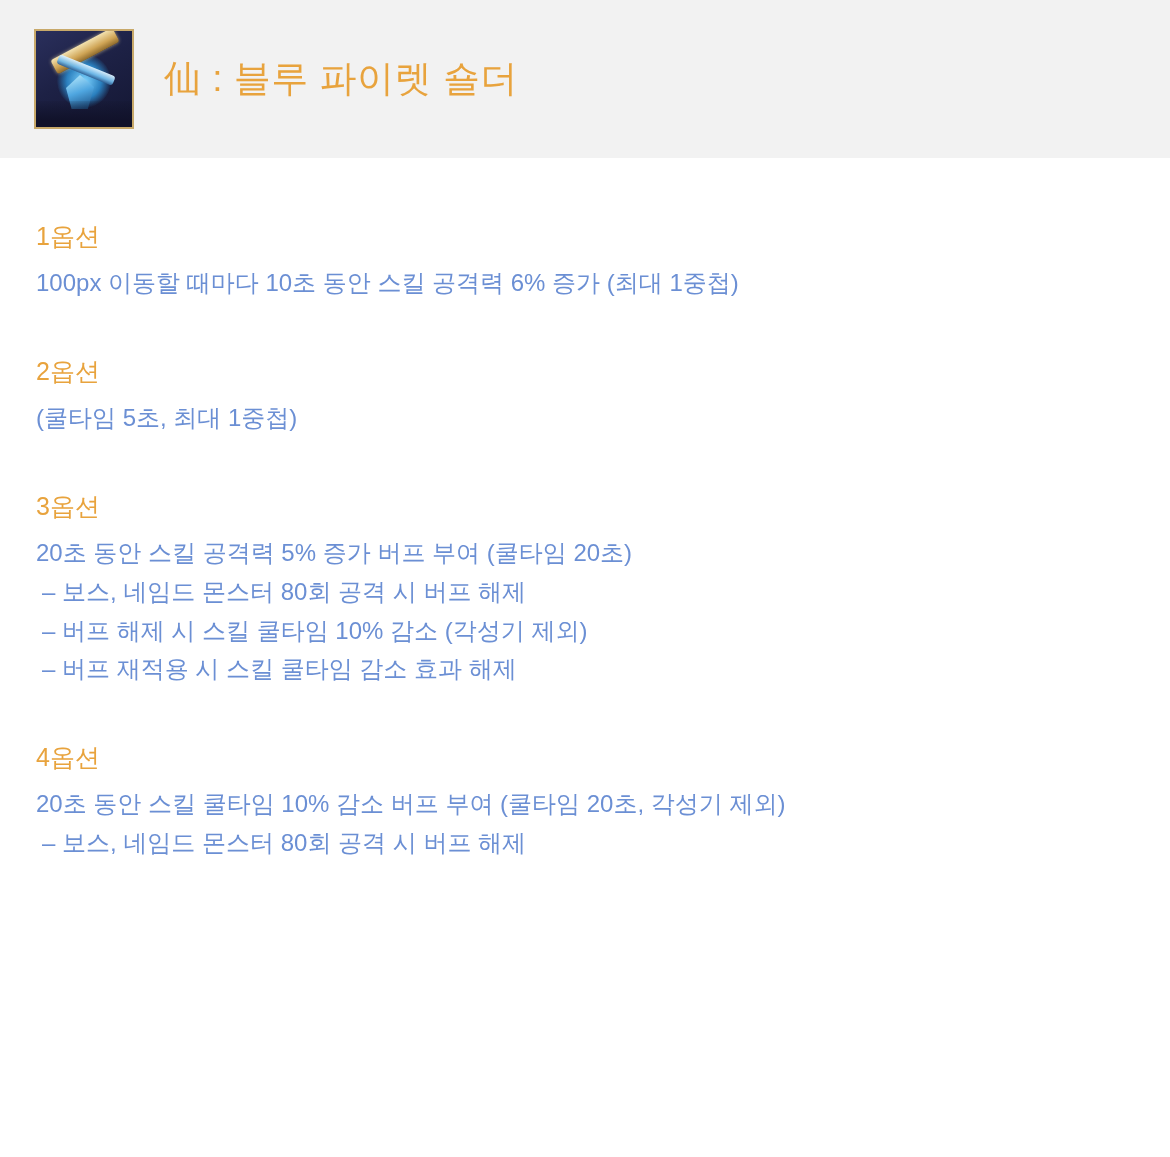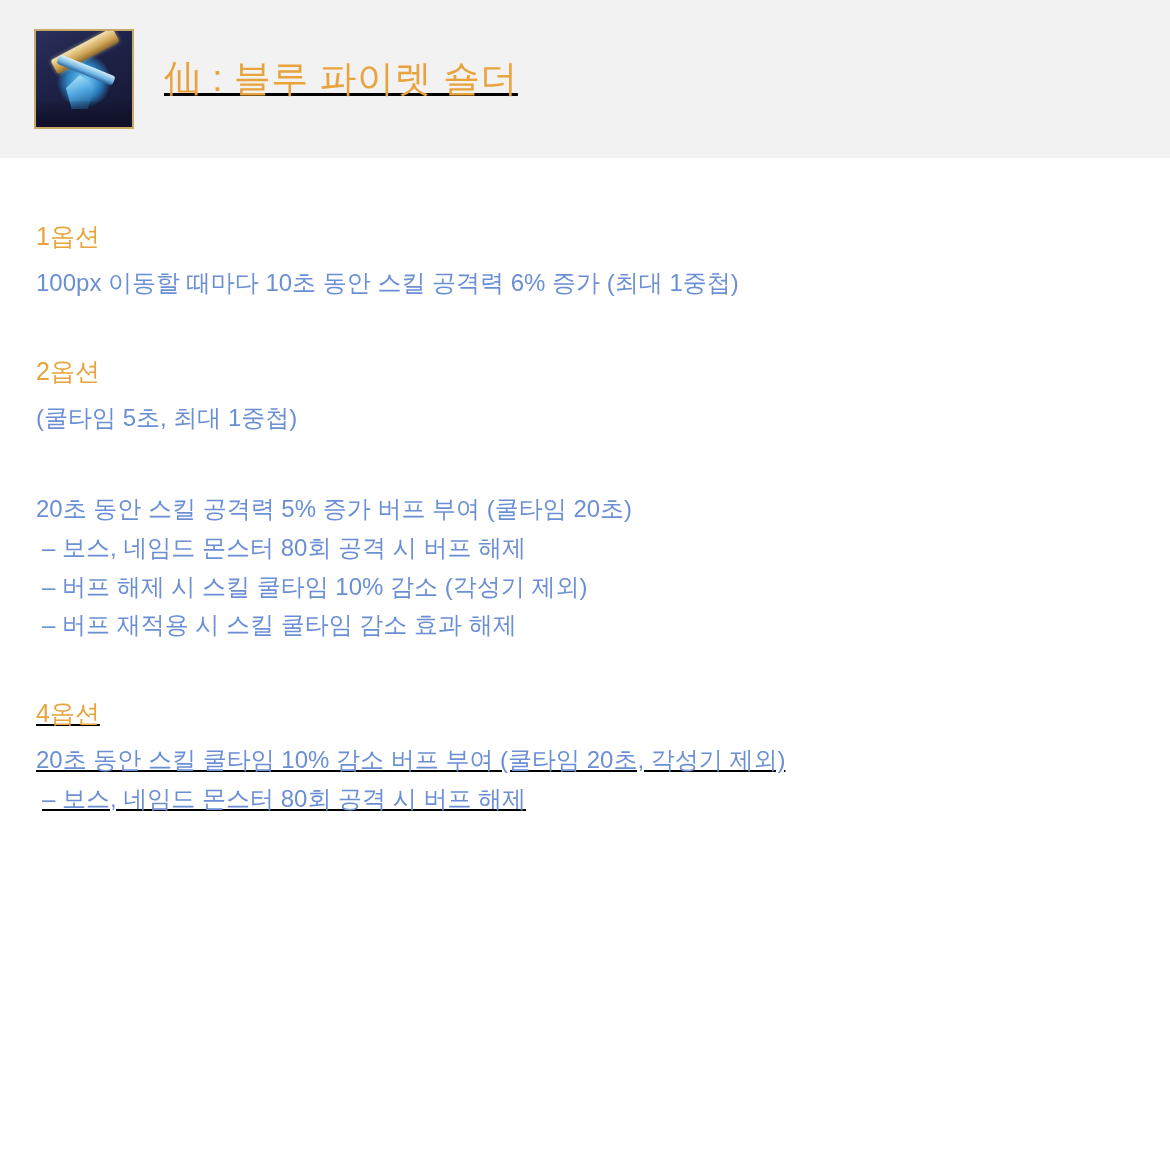--- a/index.html
+++ b/index.html
@@ -15,21 +15,20 @@
   }
 
   
   .header {
     background: #f2f2f2;
     height: 158px;
     display: flex;
     align-items: center;
     padding-left: 34px;
     box-sizing: border-box;
-    text-decoration: underline;
   }
   .item-icon {
     width: 100px;
     height: 100px;
     flex: 0 0 auto;
     position: relative;
     border: 2px solid #c8a96a;
     box-sizing: border-box;
     background:
       linear-gradient(150deg, #2a2f5c 0%, #1d2145 45%, #141733 100%);
@@ -97,21 +96,20 @@
 
   
   .content {
     padding: 62px 48px 40px 36px;
   }
   .option-block {
     margin-bottom: 52px;
   }
   .option-block:last-child {
     margin-bottom: 0;
-    text-decoration: underline;
   }
   .option-label {
     color: #e8a33d;
     font-size: 25px;
     margin-bottom: 11px;
   }
   .option-line {
     color: #6b8fd4;
     font-size: 24px;
     line-height: 1.62;
@@ -141,20 +139,21 @@
     <div class="option-label">1옵션</div>
     <div class="option-line">100px 이동할 때마다 10초 동안 스킬 공격력 6% 증가 (최대 1중첩)</div>
   </div>
 
   <div class="option-block">
     <div class="option-label">2옵션</div>
     <div class="option-line">(쿨타임 5초, 최대 1중첩)</div>
   </div>
 
   <div class="option-block">
+    <div class="option-label">3옵션</div>
     <div class="option-line">20초 동안 스킬 공격력 5% 증가 버프 부여 (쿨타임 20초)</div>
     <div class="option-line sub">– 보스, 네임드 몬스터 80회 공격 시 버프 해제</div>
     <div class="option-line sub">– 버프 해제 시 스킬 쿨타임 10% 감소 (각성기 제외)</div>
     <div class="option-line sub">– 버프 재적용 시 스킬 쿨타임 감소 효과 해제</div>
   </div>
 
   <div class="option-block">
     <div class="option-label">4옵션</div>
     <div class="option-line">20초 동안 스킬 쿨타임 10% 감소 버프 부여 (쿨타임 20초, 각성기 제외)</div>
     <div class="option-line sub">– 보스, 네임드 몬스터 80회 공격 시 버프 해제</div>

